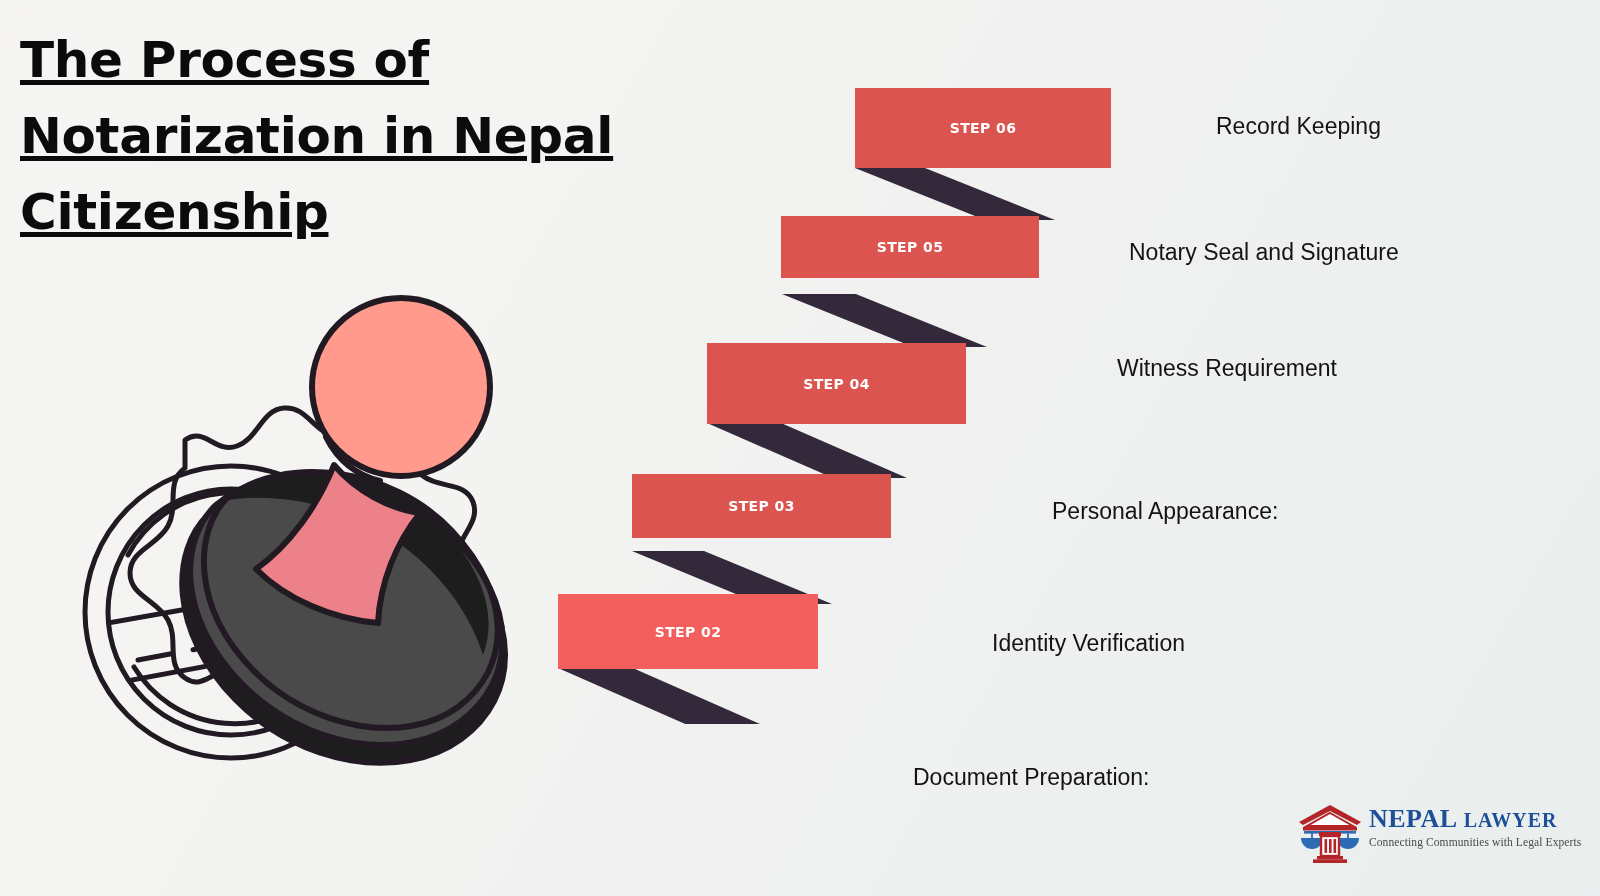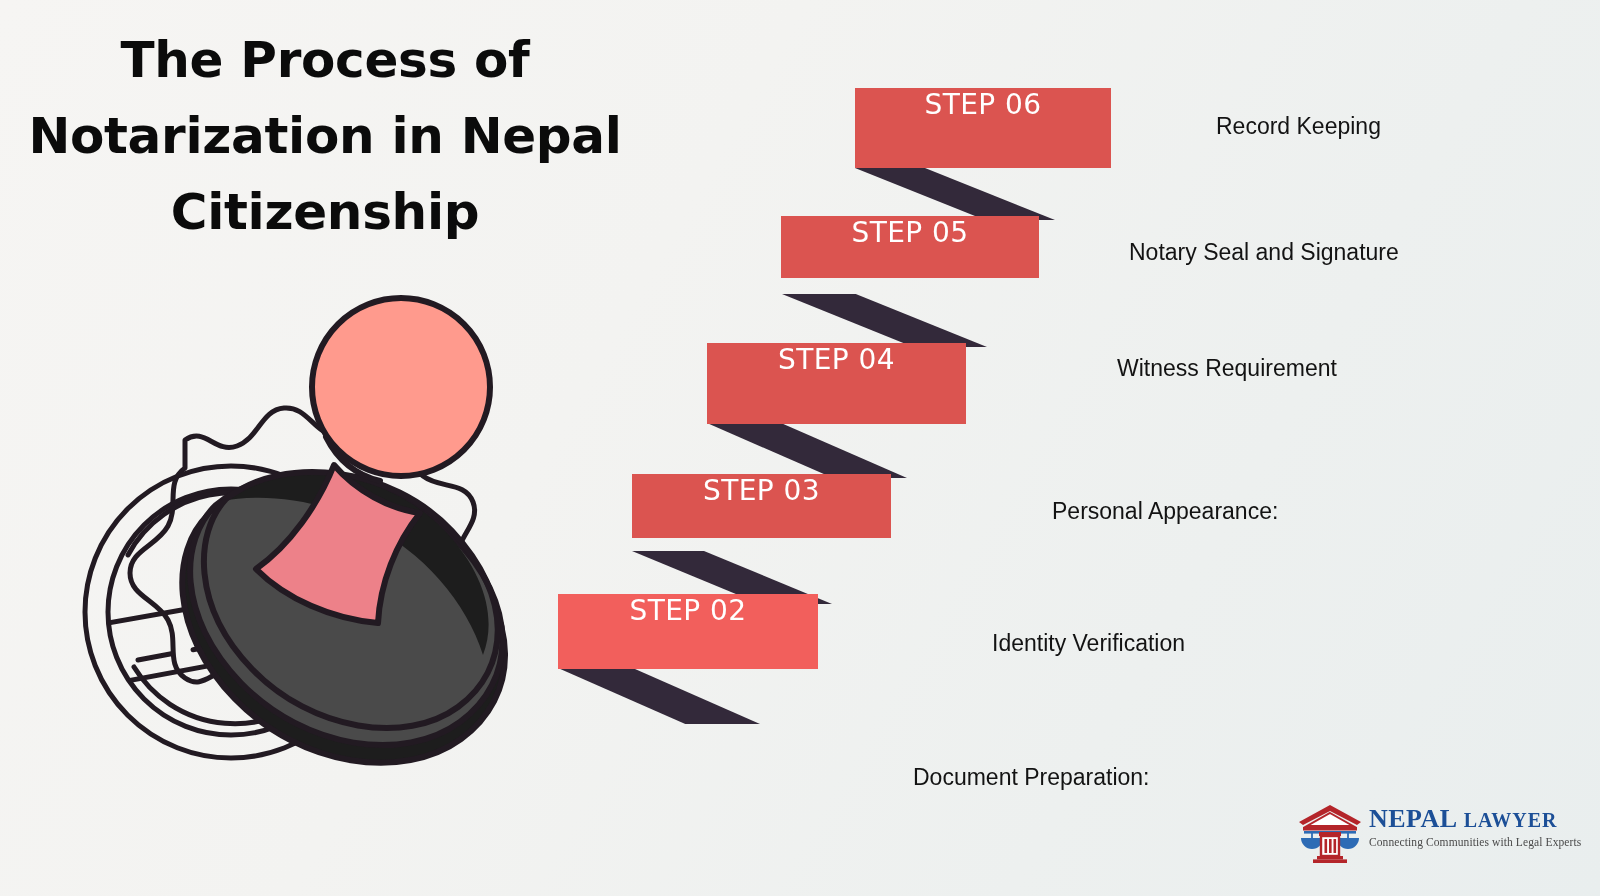--- a/index.html
+++ b/index.html
@@ -19,48 +19,49 @@
     background: linear-gradient(120deg, #f6f5f3 0%, #f3f3f1 38%, #edf0ef 72%, #e9eeee 100%);
     overflow: hidden;
   }
 
   
   #title {
     position: absolute;
     left: 20px;
     top: 22px;
     width: 610px;
-    text-align: center;
     font-size: 50px;
     line-height: 1.52;
     font-weight: 700;
     letter-spacing: -0.3px;
     color: #0b0b0b;
     font-family: "DejaVu Sans", sans-serif;
+    text-decoration: underline;
   }
   #title .tline { display: block; white-space: nowrap; }
 
   
   #illustration {
     position: absolute;
     left: 10px;
     top: 255px;
     width: 560px;
     height: 570px;
   }
   #illustration svg { display: block; }
 
   
   .step-bar {
     position: absolute;
     display: flex;
+    align-items: center;
     justify-content: center;
     color: #ffffff;
-    font-weight: 400;
-    font-size: 28px;
+    font-weight: 700;
+    font-size: 14px;
     letter-spacing: 0.4px;
     font-family: "DejaVu Sans", sans-serif;
   }
   .connector {
     position: absolute;
     background: #33293a;
   }
 
   
   .step-label {

